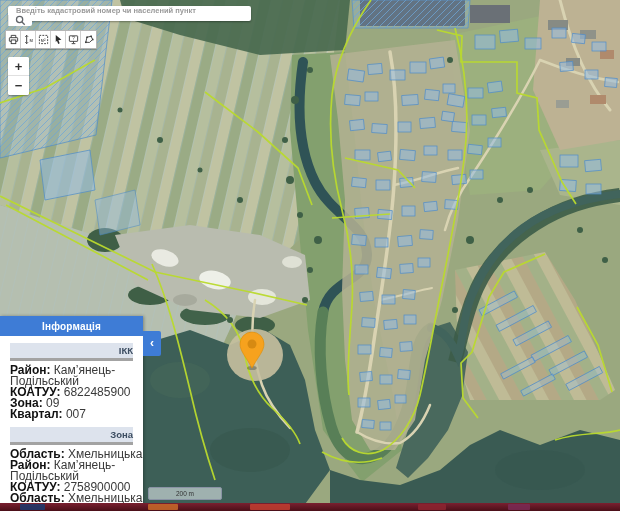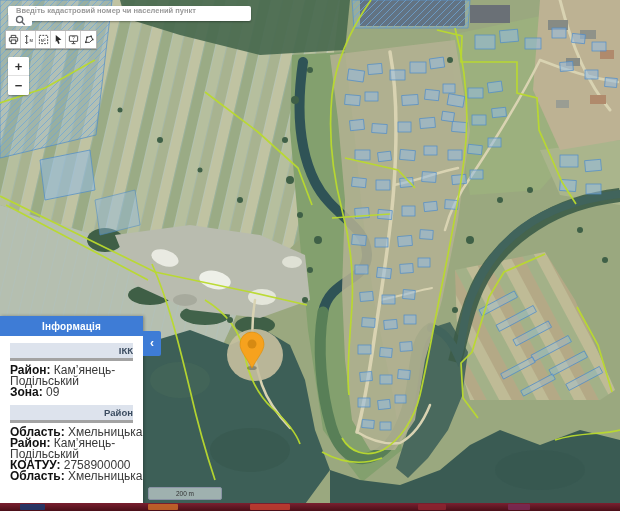--- a/index.html
+++ b/index.html
@@ -373,23 +373,25 @@
 <div class="zoomctl">
   <button>+</button>
   <button>−</button>
 </div>
 
 <div class="panel">
   <div class="panel-header">Інформація</div>
 
   <div class="sec-title">ІКК</div>
   <div class="row"><span class="lbl">Район:</span> <span>Кам’янець-Подільський</span></div>
+  <div class="row"><span class="lbl">КОАТУУ:</span> <span>6822485900</span></div>
   <div class="row"><span class="lbl">Зона:</span> <span>09</span></div>
-
-  <div class="sec-title">Район</div>
+  <div class="row"><span class="lbl">Квартал:</span> <span>007</span></div>
+
+  <div class="sec-title">Зона</div>
   <div class="row"><span class="lbl">Область:</span> <span>Хмельницька</span></div>
   <div class="row"><span class="lbl">Район:</span> <span>Кам’янець-Подільський</span></div>
   <div class="row"><span class="lbl">КОАТУУ:</span> <span>2758900000</span></div>
 
   <div class="row"><span class="lbl">Область:</span> <span>Хмельницька</span></div>
 
 </div>
 
 <button class="collapse-tab">
   <span>‹</span>

